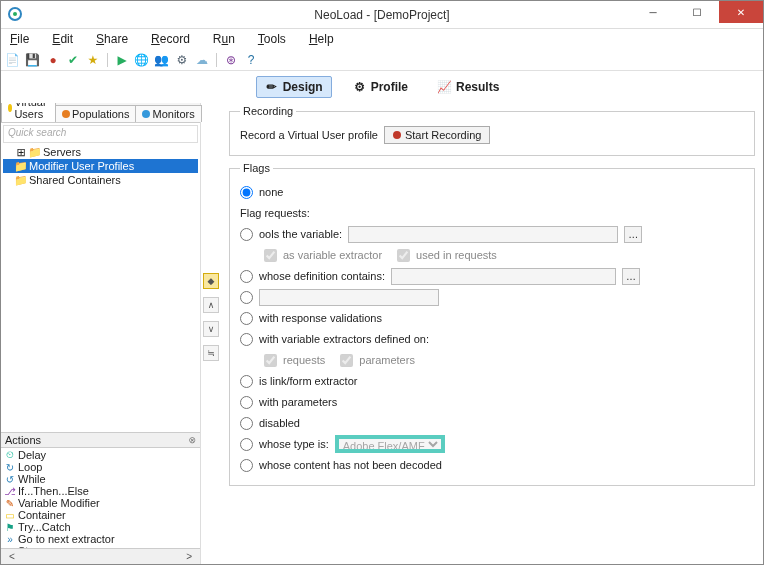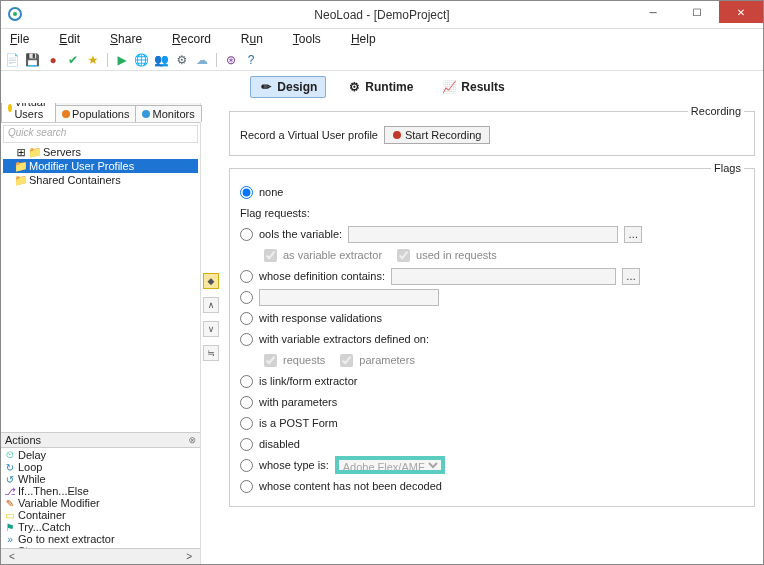--- a/index.html
+++ b/index.html
@@ -3,21 +3,21 @@
 <meta charset="utf-8">
 <style>
   * { box-sizing: border-box; margin: 0; padding: 0; }
   body { font-family: "Segoe UI", Tahoma, sans-serif; font-size: 11px; color: #222; background: #fff; width: 764px; height: 565px; overflow: hidden; border: 1px solid #888; display: flex; flex-direction: column; }
   .titlebar { height: 28px; display: flex; align-items: center; justify-content: center; position: relative; background: #fff; border-bottom: 1px solid #ddd; }
   .titlebar .icon { position: absolute; left: 6px; top: 5px; width: 16px; height: 16px; }
   .titlebar .title { font-size: 12px; color: #333; }
   .winctrl { position: absolute; right: 0; top: 0; display: flex; }
   .winctrl div { width: 44px; height: 22px; display: flex; align-items: center; justify-content: center; font-family: "Segoe UI Symbol", sans-serif; font-size: 10px; cursor: default; }
   .winctrl .close { background: #c9453b; color: #fff; }
-  .menubar { height: 20px; display: flex; align-items: center; padding: 0 4px; gap: 20px; font-size: 12px; }
+  .menubar { height: 20px; display: flex; align-items: center; padding: 0 4px; gap: 13px; font-size: 12px; }
   .menubar span { padding: 1px 5px; }
   .menubar span u { text-decoration: underline; }
   .toolbar { height: 22px; display: flex; align-items: center; padding: 2px 4px; gap: 4px; border-bottom: 1px solid #e0e0e0; }
   .toolbar .tbicon { width: 16px; height: 16px; display: flex; align-items: center; justify-content: center; font-size: 12px; }
   .toolbar .sep { width: 1px; height: 14px; background: #ccc; margin: 0 2px; }
   .maintabs { height: 32px; display: flex; align-items: center; justify-content: center; gap: 12px; background: #fff; }
   .maintab { display: flex; align-items: center; gap: 4px; padding: 3px 8px; font-size: 12px; font-weight: bold; border: 1px solid transparent; border-radius: 2px; }
   .maintab.active { background: #d6e8fb; border: 1px solid #84acdd; }
   .maintab .icn { width: 14px; height: 14px; display: inline-flex; align-items: center; justify-content: center; }
   .body { flex: 1; display: flex; overflow: hidden; }
@@ -35,21 +35,21 @@
   .midstrip div { width: 16px; height: 16px; border: 1px solid #ccc; display: flex; align-items: center; justify-content: center; font-size: 9px; color: #555; background: #f5f5f5; }
   .midstrip .ylw { background: #f9e79f; border-color: #d4ac0d; }
   .actions-head { height: 16px; background: #f0f0f0; border-top: 1px solid #ccc; border-bottom: 1px solid #ccc; display: flex; align-items: center; justify-content: space-between; padding: 0 4px; font-size: 11px; }
   .actions-list { height: 100px; overflow: auto; padding: 1px 4px; font-size: 11px; }
   .action-item { display: flex; align-items: center; gap: 3px; height: 12px; }
   .action-item .aicn { width: 10px; height: 10px; display: inline-flex; align-items: center; justify-content: center; font-size: 10px; }
   .actions-scroll { height: 16px; display: flex; align-items: center; justify-content: space-between; padding: 0 2px; background: #f0f0f0; border-top: 1px solid #ccc; }
   .actions-scroll span { font-size: 10px; color: #555; padding: 0 6px; }
   .content { flex: 1; padding: 2px 8px 8px 8px; overflow: auto; }
   fieldset { border: 1px solid #ccc; margin-bottom: 6px; padding: 6px 10px 8px 10px; }
-  legend { padding: 0 3px; font-size: 11px; text-align: right; }
+  legend { padding: 0 3px; font-size: 11px; }
   .row { display: flex; align-items: center; gap: 6px; margin: 3px 0; font-size: 11px; min-height: 18px; }
   .btn { border: 1px solid #aaa; background: #f3f3f3; padding: 2px 8px; display: inline-flex; align-items: center; gap: 4px; font-size: 11px; }
   .reddot { width: 8px; height: 8px; border-radius: 50%; background: #c0392b; display: inline-block; }
   input[type=radio], input[type=checkbox] { margin: 0; }
   input[type=text] { border: 1px solid #bbb; height: 17px; font-size: 11px; padding: 0 3px; background: #f5f5f5; }
   .ellips { border: 1px solid #bbb; width: 18px; height: 17px; display: inline-flex; align-items: center; justify-content: center; font-size: 10px; background: #f3f3f3; }
   .indent { padding-left: 24px; }
   select { border: 4px solid #14b8a6; height: 18px; font-size: 11px; background: #f3f3f3; }
   .disabled-text { color: #888; }
   .chk-disabled { accent-color: #999; }
@@ -99,21 +99,21 @@
   <span class="tbicon" style="color:#2471a3">?</span>
 </div>
 
 <div class="maintabs">
   <div class="maintab active">
     <span class="icn">✏</span>
     <span>Design</span>
   </div>
   <div class="maintab">
     <span class="icn">⚙</span>
-    <span>Runtime</span>
+    <span>Profile</span>
   </div>
   <div class="maintab">
     <span class="icn">📈</span>
     <span>Results</span>
   </div>
 </div>
 
 <div class="body">
   <div class="leftcol">
     <div class="subtabs">
@@ -252,24 +252,20 @@
       <div class="row">
           <input type="radio" name="flag" style="">
           <span>is link/form extractor</span>
         </div>
       <div class="row">
           <input type="radio" name="flag" style="">
           <span>with parameters</span>
         </div>
       <div class="row">
           <input type="radio" name="flag" style="">
-          <span>is a POST Form</span>
-        </div>
-      <div class="row">
-          <input type="radio" name="flag" style="">
           <span>disabled</span>
         </div>
       <div class="row">
           <input type="radio" name="flag" style="">
           <span>whose type is:</span>
           <select disabled=""><option>Adobe Flex/AMF</option></select>
         </div>
       <div class="row">
           <input type="radio" name="flag" style="">
           <span>whose content has not been decoded</span>

